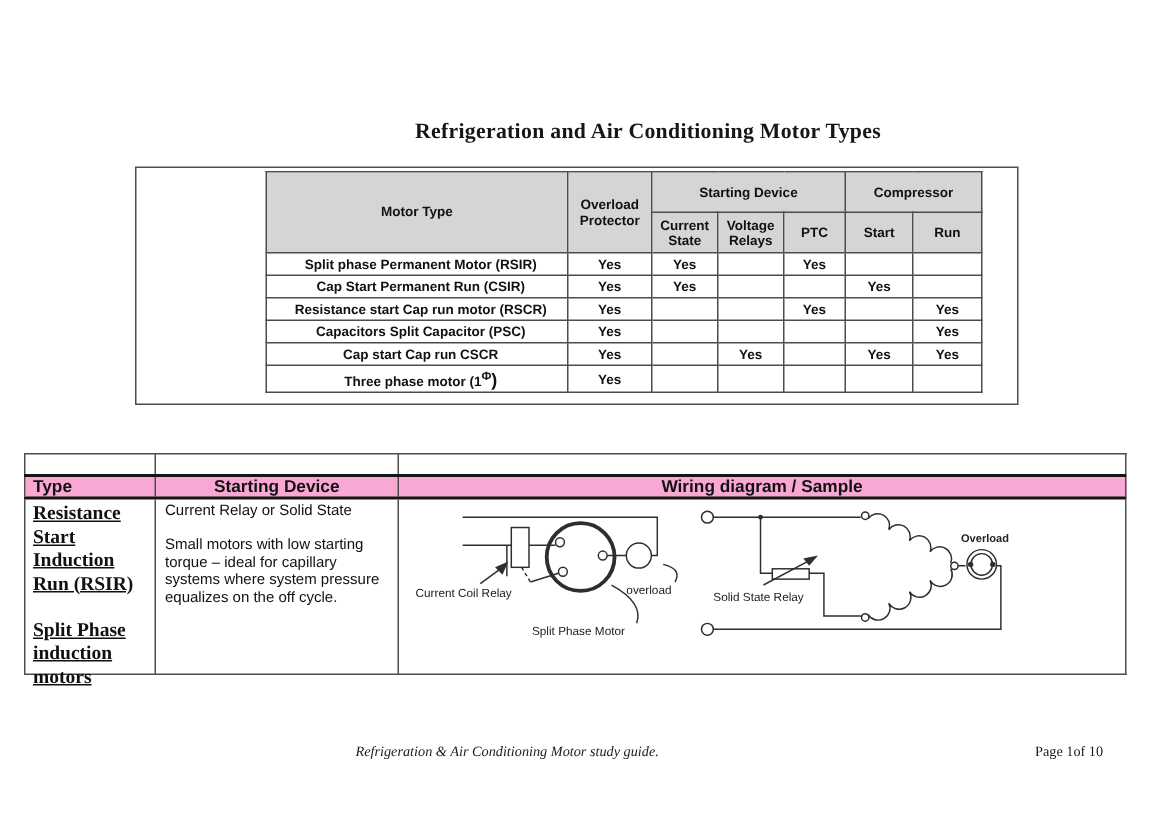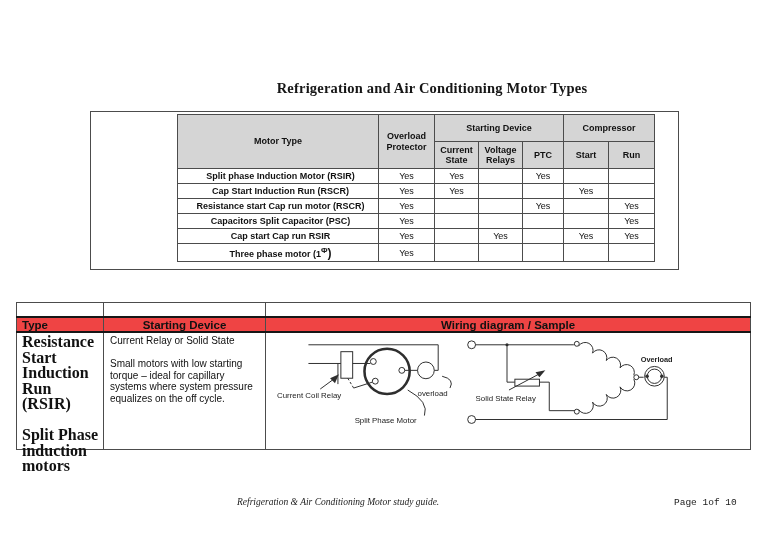--- a/index.html
+++ b/index.html
@@ -25,21 +25,21 @@
   .matrix-side-text {
     position:absolute; left:6px; top:42px;
     font-family:"Liberation Serif", serif; font-weight:bold; font-size:11.5px;
     line-height:16.3px; white-space:pre-line; color:#111;
   }
   table.matrix {
     position:absolute; left:86px; top:2px; width:477px;
     border-collapse:collapse; table-layout:fixed;
   }
   table.matrix th, table.matrix td {
-    border:1px solid #4c4c4c; padding:0; font-size:9px; color:#111; overflow:hidden;
+    border:1px solid #4c4c4c; padding:0; font-size:9px; color:#111; overflow:hidden;font-weight:bold;
   }
   table.matrix th {
     background:#d5d5d5; font-weight:bold; text-align:center; vertical-align:middle;
     white-space:pre-line; line-height:10.5px;
   }
   table.matrix th.h1 { height:26px; }
   table.matrix tr.sub th { height:26px; }
   table.matrix tr.data td { height:14px; text-align:center; vertical-align:middle; }
   table.matrix tr.data.tall td { height:17px; }
   table.matrix td.motor { text-align:left; font-weight:bold; padding-left:5px; }
@@ -47,42 +47,42 @@
   .bp   { font-weight:bold; font-size:12px; }
 
   
   table.detail {
     position:absolute; left:16px; top:302px; width:734px;
     border-collapse:collapse; table-layout:fixed;
   }
   table.detail td, table.detail th { border:1px solid #4c4c4c; padding:0; vertical-align:top; }
   table.detail tr.blank td { height:13px; }
   table.detail tr.head th {
-    background:#ef4444; height:13px; vertical-align:middle;
+    background:#f9a8d4; height:13px; vertical-align:middle;
     border-top:2px solid #161616; border-bottom:2px solid #161616;
     font-size:11.5px; font-weight:bold; text-align:center; color:#111;
   }
   table.detail tr.head th.type-h { text-align:left; padding-left:5px; }
   table.detail tr.body td { height:116px; }
   .type-text {
-    font-family:"Liberation Serif", serif; font-weight:bold; font-size:16px;
-    line-height:15.5px; white-space:pre-line; padding:1px 2px 0 5px; height:114px;
+    font-family:"Liberation Serif", serif; font-weight:bold; font-size:13px;
+    line-height:15.5px; white-space:pre-line; padding:1px 2px 0 5px; height:114px;text-decoration:underline;
   }
   .sd-text {
     font-size:10px; line-height:11.6px; white-space:pre-line; padding:2px 4px 0 6px;
   }
   .wiring { display:block; }
 
   
   .footer-left, .footer-right {
     position:absolute; top:497px; font-family:"Liberation Serif", serif;
     font-size:9.5px; color:#1a1a1a;
   }
   .footer-left  { left:237px;font-style:italic; }
-  .footer-right { left:674px;font-family:Liberation Mono, monospace; }
+  .footer-right { left:690px; }
 </style>
 </head>
 <body>
 
 <div class="page">
 
   <div class="title">Refrigeration and Air Conditioning Motor Types</div>
 
   <div class="matrix-box">
     <table class="matrix">
@@ -106,30 +106,30 @@
       <tr class="sub">
         <th>Current
 State</th>
         <th>Voltage
 Relays</th>
         <th>PTC</th>
         <th>Start</th>
         <th>Run</th>
       </tr>
       <tr class="data">
-        <td class="motor">Split phase Induction Motor (RSIR)</td>
-        <td>Yes</td>
-        <td>Yes</td>
-        <td></td>
-        <td>Yes</td>
-        <td></td>
-        <td></td>
-      </tr>
-      <tr class="data">
-        <td class="motor">Cap Start Induction Run (RSCR)</td>
+        <td class="motor">Split phase Permanent Motor (RSIR)</td>
+        <td>Yes</td>
+        <td>Yes</td>
+        <td></td>
+        <td>Yes</td>
+        <td></td>
+        <td></td>
+      </tr>
+      <tr class="data">
+        <td class="motor">Cap Start Permanent Run (CSIR)</td>
         <td>Yes</td>
         <td>Yes</td>
         <td></td>
         <td></td>
         <td>Yes</td>
         <td></td>
       </tr>
       <tr class="data">
         <td class="motor">Resistance start Cap run motor (RSCR)</td>
         <td>Yes</td>
@@ -142,21 +142,21 @@
       <tr class="data">
         <td class="motor">Capacitors Split Capacitor (PSC)</td>
         <td>Yes</td>
         <td></td>
         <td></td>
         <td></td>
         <td></td>
         <td>Yes</td>
       </tr>
       <tr class="data">
-        <td class="motor">Cap start Cap run RSIR</td>
+        <td class="motor">Cap start Cap run CSCR</td>
         <td>Yes</td>
         <td></td>
         <td>Yes</td>
         <td></td>
         <td>Yes</td>
         <td>Yes</td>
       </tr>
       <tr class="data tall">
         <td class="motor"><span>Three phase motor (1</span><span class="phi">Φ</span><span class="bp">)</span></td>
         <td>Yes</td>

